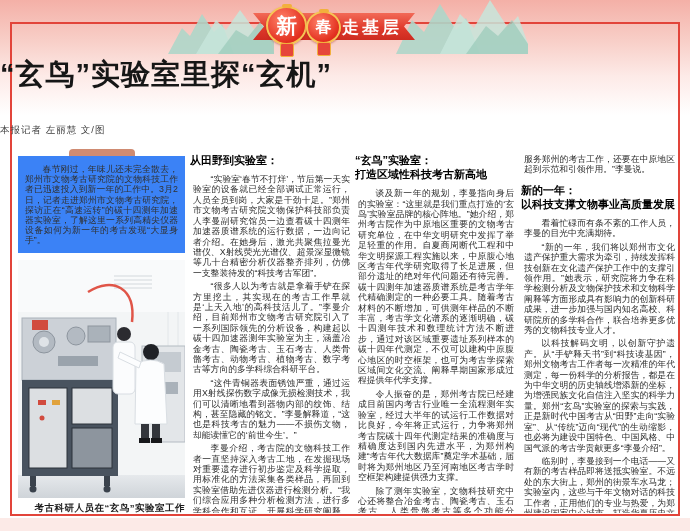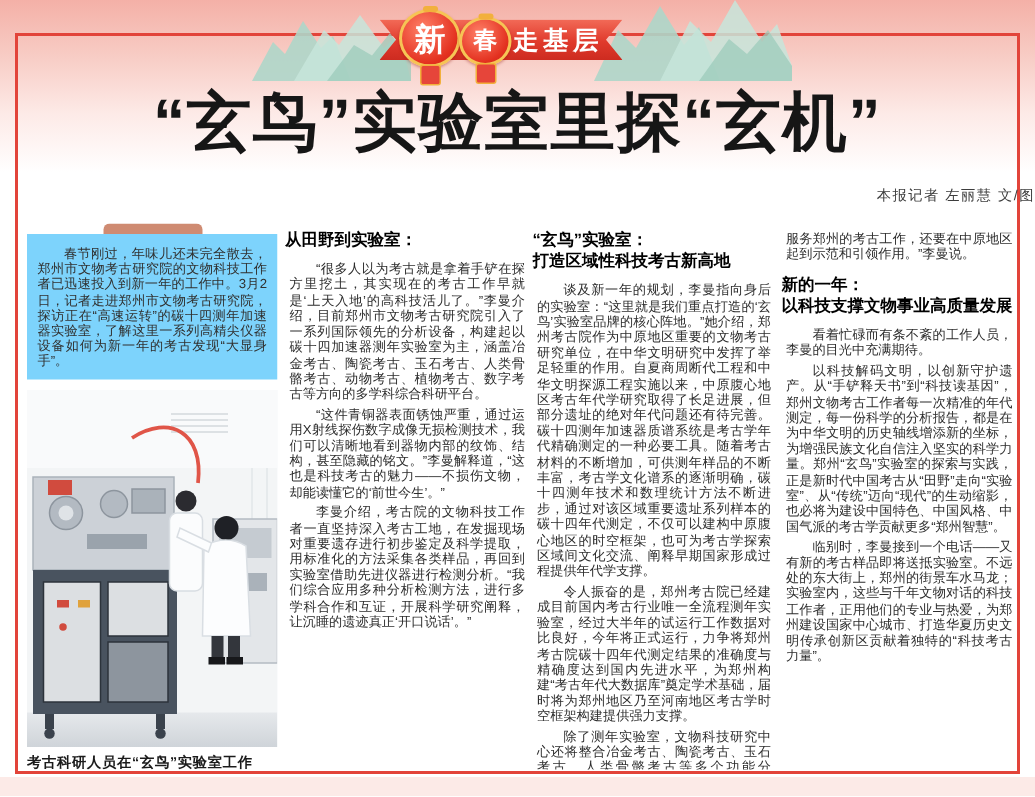--- a/index.html
+++ b/index.html
@@ -23,35 +23,35 @@
   .lantern{position:absolute;border-radius:50%;display:flex;align-items:center;justify-content:center;
         background:radial-gradient(circle at 38% 32%,#ff8168,#e3301f 70%,#c4241a 100%);
         border:2px solid #f6c455;color:#fff;font-weight:800;box-shadow:0 1px 2px rgba(150,20,10,.4);}
   .lantern::before{content:"";position:absolute;top:-4px;left:50%;transform:translateX(-50%);
         width:10px;height:4px;background:#f2b03c;border-radius:2px;}
   .l1{left:16px;top:2px;width:37px;height:35px;font-size:21px;}
   .l2{left:56px;top:7px;width:31px;height:29px;font-size:16px;}
   .tag{position:absolute;left:50%;bottom:-14px;transform:translateX(-50%);
         width:12px;height:12px;background:#e6453a;border:1px solid #f2b03c;border-radius:2px;}
   
-  .headline{position:absolute;left:0;right:0;top:58px;margin:0;text-align:center;z-index:2;
-        font-size:43px;font-weight:900;letter-spacing:1px;color:#161616;line-height:1.15;}
-  .byline{position:absolute;left:0;right:0;top:124px;text-align:right;z-index:2;
+  .headline{position:absolute;left:0;right:0;top:58px;margin:0;text-align:left;z-index:2;
+        font-size:29px;font-weight:900;letter-spacing:1px;color:#161616;line-height:1.15;}
+  .byline{position:absolute;left:0;right:0;top:124px;text-align:left;z-index:2;
         font-size:9.5px;color:#3d3d3d;letter-spacing:1px;}
   
   .col{position:absolute;z-index:2;overflow:hidden;}
   .col1{left:18px;top:149px;width:167px;height:364px;}
   .col2{left:190px;top:151px;width:163px;height:362px;}
   .col3{left:355px;top:151px;width:162px;height:362px;}
   .col4{left:521px;top:151px;width:157px;height:362px;}
   .intro-tab{width:66px;height:7px;margin:0 auto;background:#cf8b72;border-radius:4px 4px 0 0;}
-  .intro-box{background:#7dd3fc;padding:8px 7px 7px;}
+  .intro-box{background:#3b82f6;padding:8px 7px 7px;}
   .intro-box p{margin:0;text-indent:2em;font-size:8.8px;line-height:10.2px;color:#30302f;text-align:justify;}
   .photo{margin:7px 0 0;position:relative;width:167px;height:238px;overflow:hidden;background:#eef0f2;}
-  .caption{margin-top:4px;text-align:left;font-size:9.5px;font-weight:700;color:#1b1b1b;letter-spacing:.5px;}
+  .caption{margin-top:4px;text-align:right;font-size:9.5px;font-weight:700;color:#1b1b1b;letter-spacing:.5px;}
   .section-heading{margin:2px 0 7px;font-size:11px;line-height:1.28;font-weight:800;text-align:left;color:#000;}
   .col p.body{margin:3px;text-indent:2em;font-size:8.8px;line-height:10.4px;text-align:justify;color:#2d2d2d;}
   .col p.lead{text-indent:0;}
   .col4 .section-heading{margin-top:8px;}
 </style>
 </head>
 <body>
 
 <div class="page">
 
@@ -156,20 +156,21 @@
         <rect x="133" y="178" width="11" height="5" fill="#17181b"></rect>
       </svg>
     </figure>
     <figcaption class="caption">考古科研人员在“玄鸟”实验室工作</figcaption>
   </div>
 
   <div class="col col2">
     <h2 class="section-heading">
       <span>从田野到实验室：</span><br>
     </h2>
+    <p class="body">“实验室‘春节不打烊’，节后第一天实验室的设备就已经全部调试正常运行，人员全员到岗，大家是干劲十足。”郑州市文物考古研究院文物保护科技部负责人李曼副研究馆员一边查看碳十四测年加速器质谱系统的运行数据，一边向记者介绍。在她身后，激光共聚焦拉曼光谱仪、X射线荧光光谱仪、超景深显微镜等几十台精密分析仪器整齐排列，仿佛一支整装待发的“科技考古军团”。</p>
     <p class="body">“很多人以为考古就是拿着手铲在探方里挖土，其实现在的考古工作早就是‘上天入地’的高科技活儿了。”李曼介绍，目前郑州市文物考古研究院引入了一系列国际领先的分析设备，构建起以碳十四加速器测年实验室为主，涵盖冶金考古、陶瓷考古、玉石考古、人类骨骼考古、动物考古、植物考古、数字考古等方向的多学科综合科研平台。</p>
     <p class="body">“这件青铜器表面锈蚀严重，通过运用X射线探伤数字成像无损检测技术，我们可以清晰地看到器物内部的纹饰、结构，甚至隐藏的铭文。”李曼解释道，“这也是科技考古的魅力——不损伤文物，却能读懂它的‘前世今生’。”</p>
     <p class="body">李曼介绍，考古院的文物科技工作者一直坚持深入考古工地，在发掘现场对重要遗存进行初步鉴定及科学提取，用标准化的方法采集各类样品，再回到实验室借助先进仪器进行检测分析。“我们综合应用多种分析检测方法，进行多学科合作和互证，开展科学研究阐释，让沉睡的遗迹真正‘开口说话’。”</p>
   </div>
 
   <div class="col col3">
     <h2 class="section-heading">
       <span>“玄鸟”实验室：</span><br>
       <span>打造区域性科技考古新高地</span>
     </h2>
@@ -178,17 +179,18 @@
     <p class="body">除了测年实验室，文物科技研究中心还将整合冶金考古、陶瓷考古、玉石考古、人类骨骼考古等多个功能分区。“我们要打造一个区域性多学科综合科研平台，不仅</p>
   </div>
 
   <div class="col col4">
     <p class="body lead">服务郑州的考古工作，还要在中原地区起到示范和引领作用。”李曼说。</p>
     <h2 class="section-heading">
       <span>新的一年：</span><br>
       <span>以科技支撑文物事业高质量发展</span>
     </h2>
     <p class="body">看着忙碌而有条不紊的工作人员，李曼的目光中充满期待。</p>
-    <p class="body">以科技解码文明，以创新守护遗产。从“手铲释天书”到“科技读基因”，郑州文物考古工作者每一次精准的年代测定，每一份科学的分析报告，都是在为中华文明的历史轴线增添新的坐标，为增强民族文化自信注入坚实的科学力量。郑州“玄鸟”实验室的探索与实践，正是新时代中国考古从“田野”走向“实验室”、从“传统”迈向“现代”的生动缩影，也必将为建设中国特色、中国风格、中国气派的考古学贡献更多“郑州智慧”。</p>
+    <p class="body">“新的一年，我们将以郑州市文化遗产保护重大需求为牵引，持续发挥科技创新在文化遗产保护工作中的支撑引领作用。”她表示，研究院将力争在科学检测分析及文物保护技术和文物科学阐释等方面形成具有影响力的创新科研成果，进一步加强与国内知名高校、科研院所的多学科合作，联合培养更多优秀的文物科技专业人才。</p>
+    <p class="body">以科技解码文明，以创新守护遗产。从“手铲释天书”到“科技读基因”，郑州文物考古工作者每一次精准的年代测定，每一份科学的分析报告，都是在为中华文明的历史轴线增添新的坐标，为增强民族文化自信注入坚实的科学力量。郑州“玄鸟”实验室的探索与实践，正是新时代中国考古从“田野”走向“实验室”、从“传统”迈向“现代”的生动缩影，也必将为建设中国特色、中国风格、中国气派的考古学贡献更多“李曼介绍”。</p>
     <p class="body">临别时，李曼接到一个电话——又有新的考古样品即将送抵实验室。不远处的东大街上，郑州的街景车水马龙；实验室内，这些与千年文物对话的科技工作者，正用他们的专业与热爱，为郑州建设国家中心城市、打造华夏历史文明传承创新区贡献着独特的“科技考古力量”。</p>
   </div>
 
 </div>
 
 </body></html>

